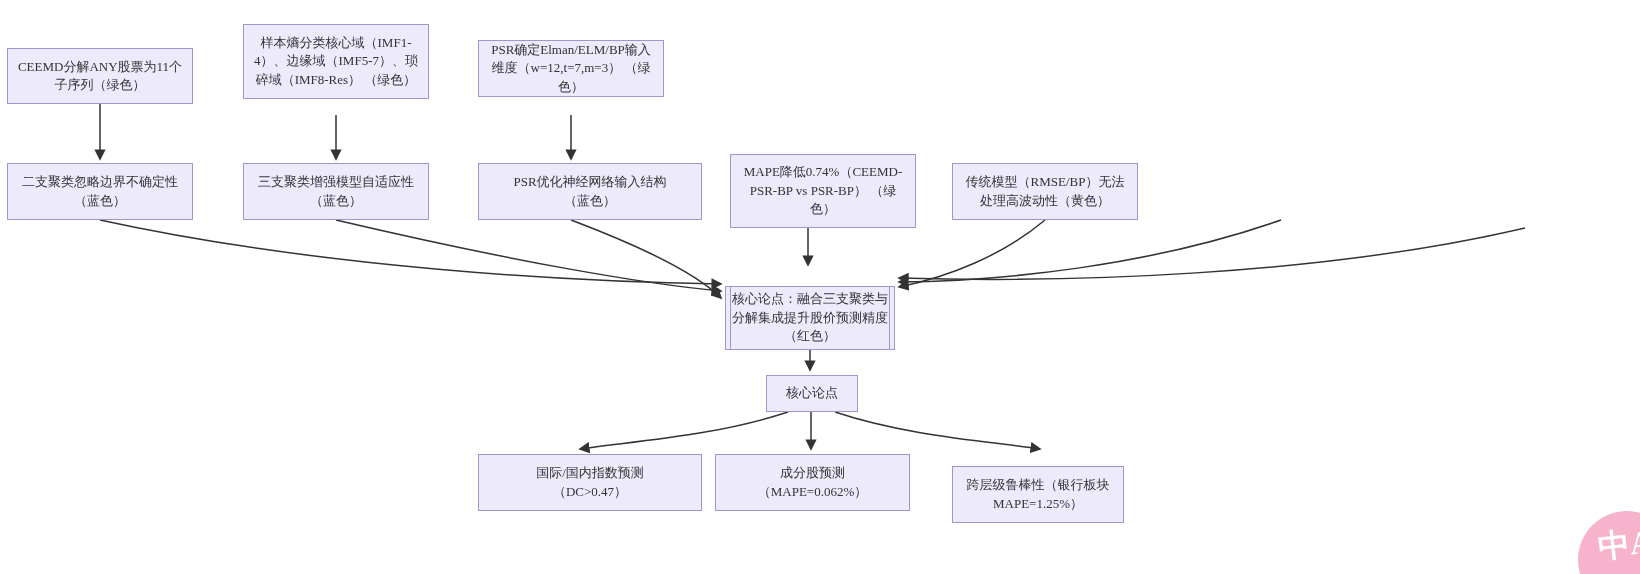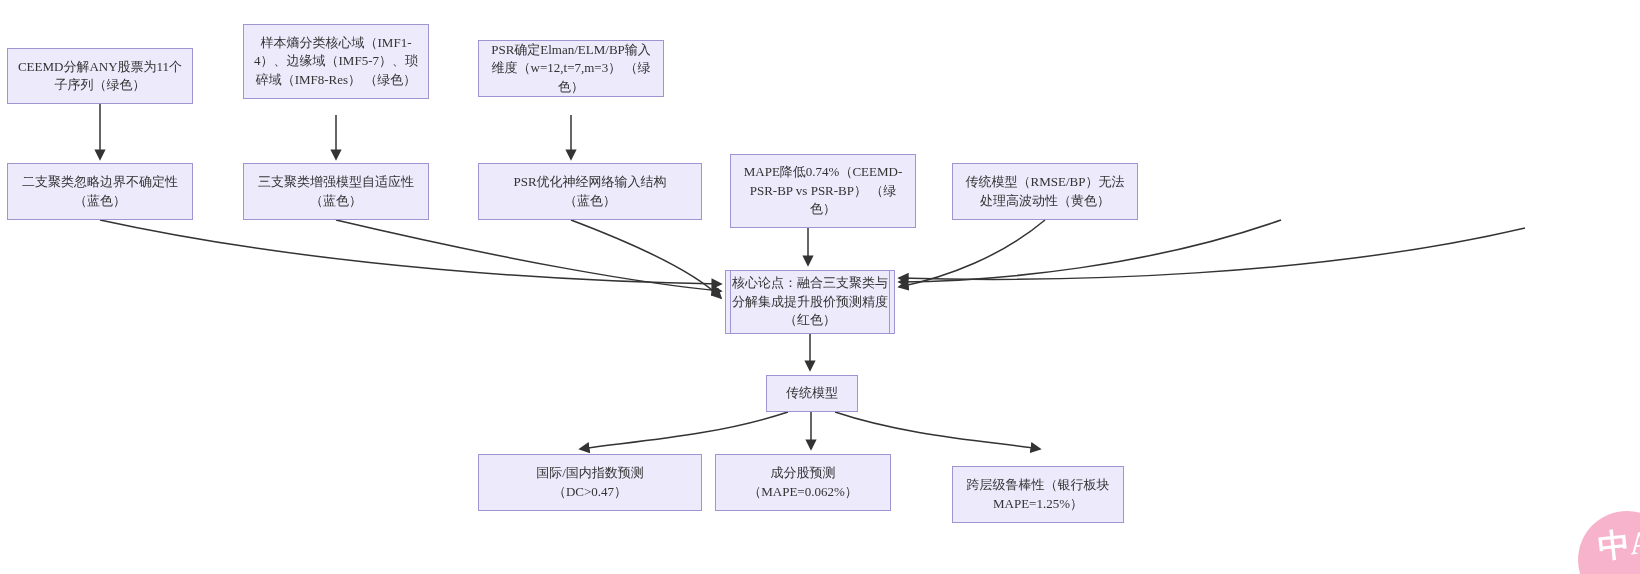--- a/index.html
+++ b/index.html
@@ -18,21 +18,21 @@
     box-sizing:border-box;
     z-index:2;
   }
   .node-label{
     white-space:pre;
     text-align:center;
     font-size:13px;
     line-height:18.5px;
     color:#333333;
   }
-  .core-node{border-width:1px;}
+  .core-node{border-width:1px;margin-top:16px;}
   .core-node::before,.core-node::after{
     content:"";position:absolute;top:0;bottom:0;width:1px;background:#9E96D2;
   }
   .core-node::before{left:4px;}
   .core-node::after{right:4px;}
   .watermark{
     position:absolute;left:1578px;top:511px;width:98px;height:98px;
     border-radius:50%;background:#F7B3CB;z-index:3;
   }
   .watermark-text{
@@ -116,29 +116,29 @@
 
 
 
   <div class="node core-node" style="left:725px;top:270px;width:170px;height:64px">
     <span class="node-label">核心论点：融合三支聚类与
 分解集成提升股价预测精度
 （红色）</span>
   </div>
 
   <div class="node" style="left:766px;top:375px;width:92px;height:37px">
-    <span class="node-label">传统模型</span>
+    <span class="node-label">核心论点</span>
   </div>
 
   <div class="node" style="left:478px;top:454px;width:224px;height:57px">
     <span class="node-label">国际/国内指数预测
 （DC&gt;0.47）</span>
   </div>
 
-  <div class="node" style="left:715px;top:454px;width:176px;height:57px">
+  <div class="node" style="left:715px;top:454px;width:195px;height:57px">
     <span class="node-label">成分股预测
 （MAPE=0.062%）</span>
   </div>
 
   <div class="node" style="left:952px;top:466px;width:172px;height:57px">
     <span class="node-label">跨层级鲁棒性（银行板块
 MAPE=1.25%）</span>
   </div>
 
   <div class="watermark">

